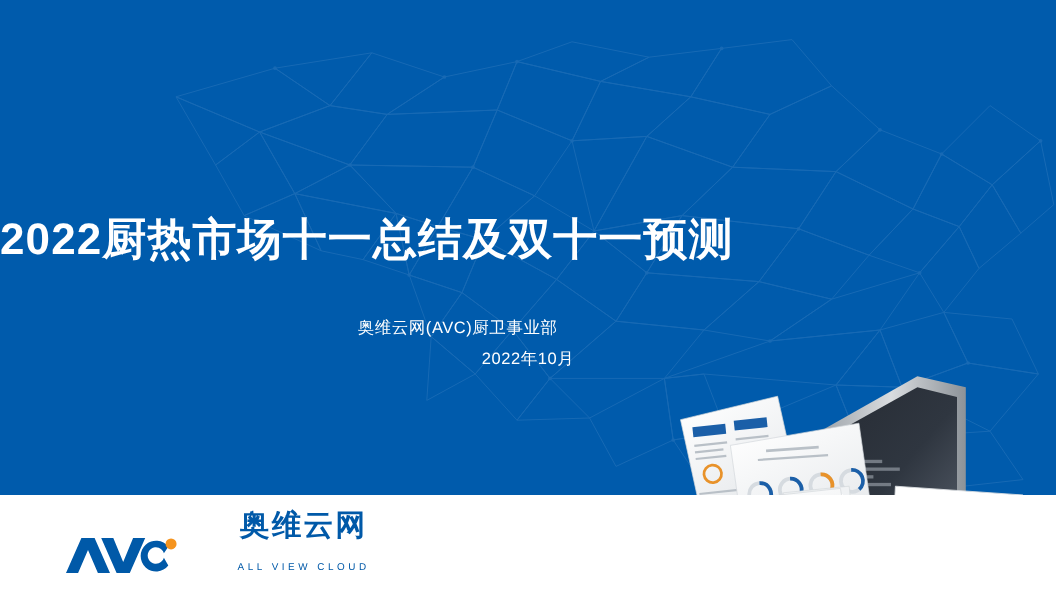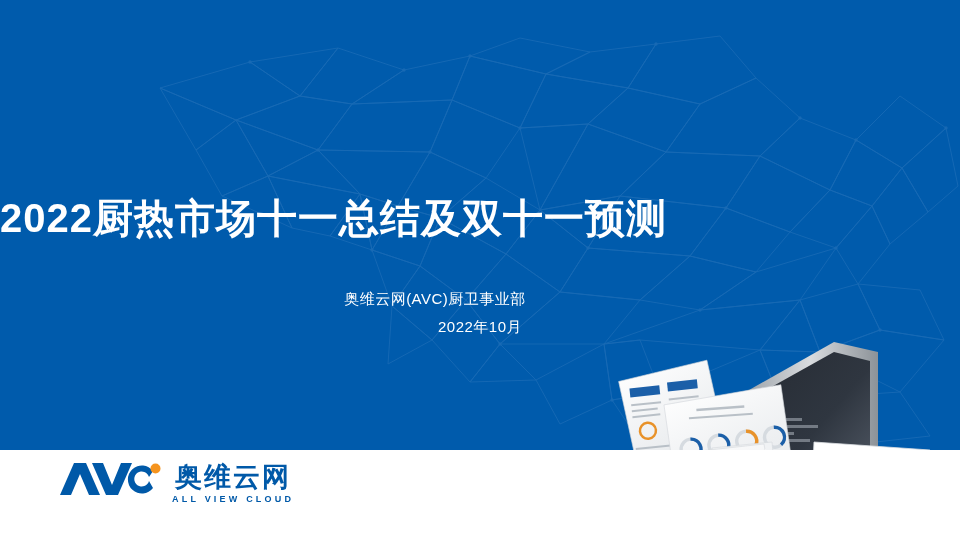--- a/index.html
+++ b/index.html
@@ -48,21 +48,20 @@
   .subtitle {
     position: absolute;
     left: 0;
     top: 288px;
     width: 832px;
     text-align: center;
     color: #ffffff;
     font-size: 15px;
     line-height: 22px;
     letter-spacing: 0.5px;
-    margin-left: 19px;
   }
   .datetext {
     position: absolute;
     left: 0;
     top: 316px;
     width: 960px;
     text-align: center;
     color: #ffffff;
     font-size: 15px;
     line-height: 22px;
@@ -75,45 +74,46 @@
     top: 450px;
     width: 960px;
     height: 90px;
     background: #ffffff;
   }
   .logo {
     position: absolute;
     left: 58px;
     top: 462px;
     display: flex;
-    align-items: flex-start;
+    align-items: flex-end;
+    gap: 44px;
   }
   .logo-mark { display: block; }
   .logo-words {
     margin-left: 10px;
     display: flex;
     flex-direction: column;
     align-items: center;
     padding-bottom: 1px;
   }
   .logo-cn {
     color: #0059A8;
     font-size: 27px;
     font-weight: bold;
     letter-spacing: 2px;
     line-height: 30px;
     white-space: nowrap;
   }
   .logo-en {
     color: #0059A8;
     font-size: 9px;
-    font-weight: bold;
+    font-weight: normal;
     letter-spacing: 3.2px;
     line-height: 12px;
-    margin-top: 1px;
+    margin-top: 17px;
     white-space: nowrap;
   }
   
   .devices {
     position: absolute;
     left: 596px;
     top: 330px;
     width: 364px;
     height: 210px;
   }

